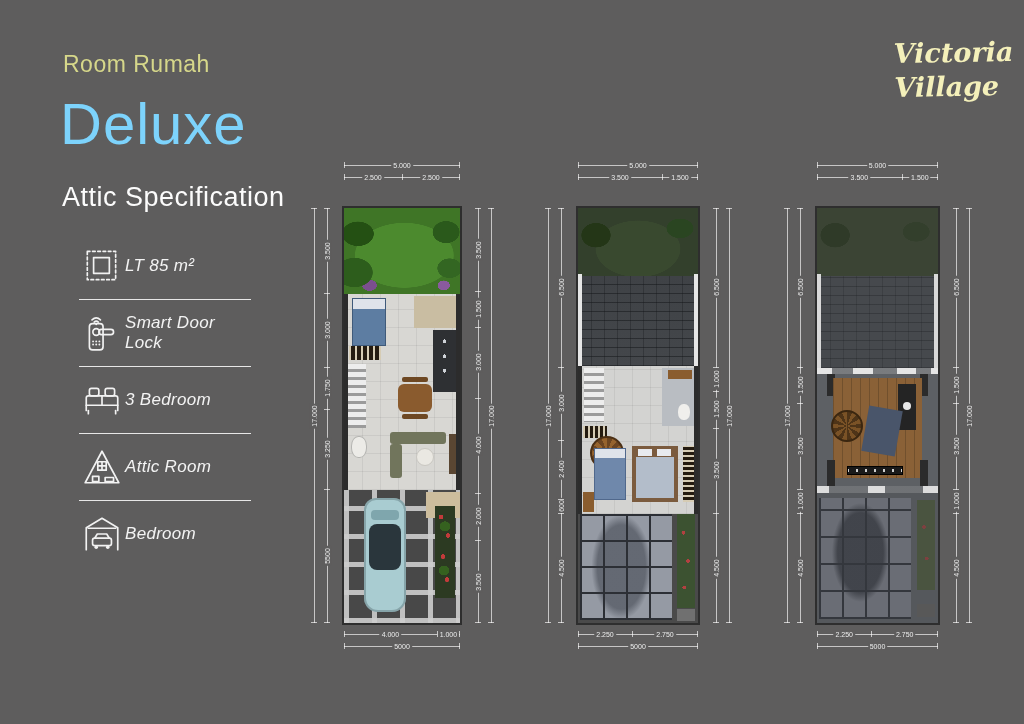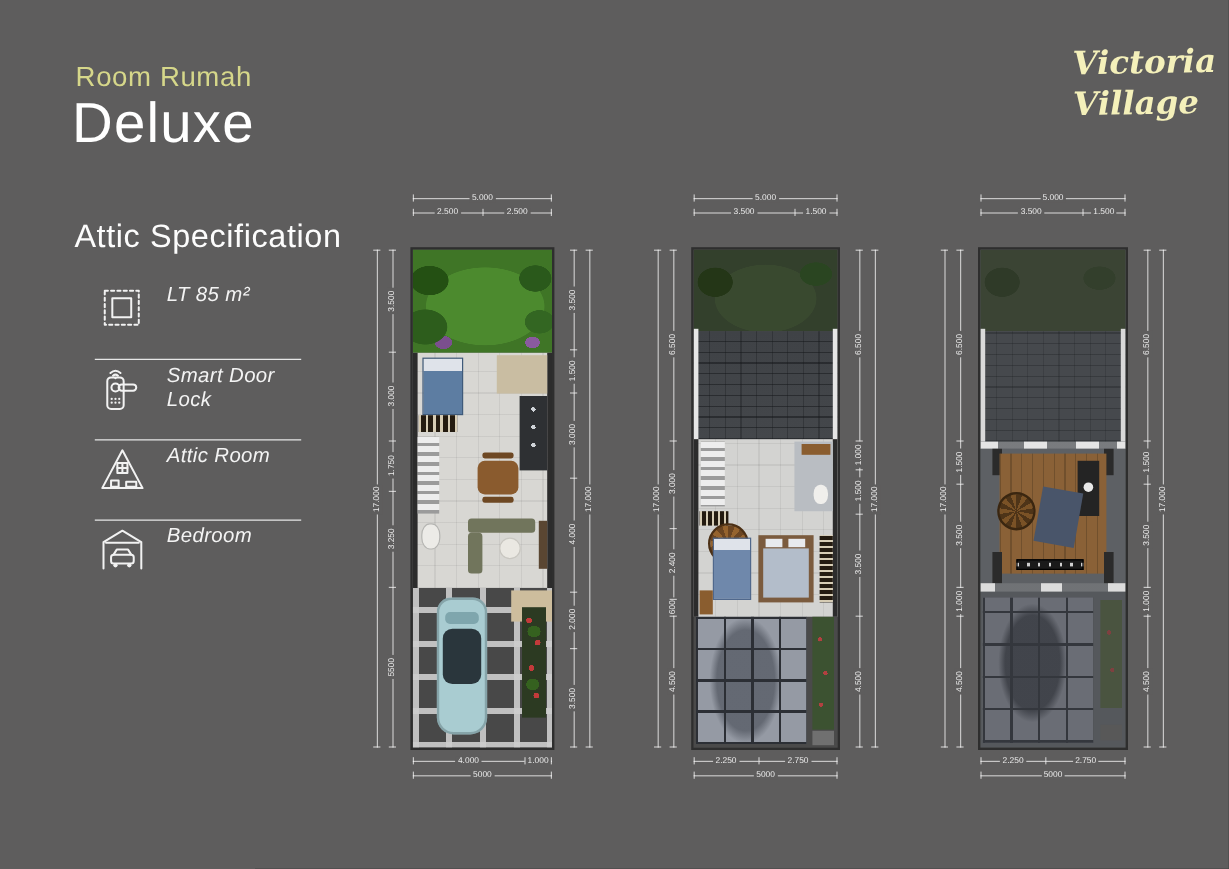--- a/index.html
+++ b/index.html
@@ -1,27 +1,27 @@
 <!DOCTYPE html>
 <html><head>
 <meta charset="utf-8">
 <style>
   html,body{margin:0;padding:0;background:#3f3e3e;font-family:"Liberation Sans",sans-serif;}
   #canvas{position:relative;width:1024px;height:724px;background:#5e5d5d;overflow:hidden;}
 
   
   .eyebrow{position:absolute;left:63px;top:51px;font-size:23px;color:#d6d78a;letter-spacing:.5px;}
-  .title{position:absolute;left:60px;top:74px;font-size:47px;font-weight:300;color:#ffffff;letter-spacing:1px;}
+  .title{position:absolute;left:60px;top:90px;font-size:58px;font-weight:300;color:#7dd3fc;letter-spacing:1px;}
   .brand{position:absolute;left:894px;top:36px;font-family:"DejaVu Serif",serif;font-style:italic;font-weight:700;
          font-size:27px;color:#f4f0ba;line-height:1.25;transform:rotate(-1deg);}
   .spec-heading{position:absolute;left:62px;top:182px;font-size:27px;font-weight:400;color:#fcfcfc;letter-spacing:.5px;}
 
   
   .specs{position:absolute;left:79px;top:233px;width:172px;}
-  .spec-row{display:flex;gap:14px;min-height:60px;padding:3px 0;border-bottom:1.5px solid rgba(255,255,255,.85);}
+  .spec-row{display:flex;align-items:center;min-height:60px;padding:3px 0;border-bottom:1.5px solid rgba(255,255,255,.85);}
   .spec-row:last-child{border-bottom:none;}
   .spec-icon{flex:0 0 46px;display:flex;justify-content:center;}
   .spec-icon svg{width:42px;height:42px;stroke:#f2f2f2;fill:none;stroke-width:1.6;stroke-linecap:round;stroke-linejoin:round;}
   .spec-label{font-style:italic;font-size:17px;color:#f3f3f3;line-height:1.15;letter-spacing:.3px;}
 
   
   .plan{position:absolute;top:160px;height:495px;}
   #plan0{left:308px;width:188px;}
   #plan1{left:542px;width:192px;}
   #plan2{left:781px;width:193px;}
@@ -204,20 +204,34 @@
               <circle cx="17.5" cy="31" r=".9"></circle>
             <circle cx="14.5" cy="11.6" r=".9"></circle>
           </g>
         </svg>
       </span>
       <span class="spec-label">Smart Door Lock</span>
     </div>
     <div class="spec-row">
       <span class="spec-icon">
         <svg viewBox="0 0 40 40">
+          <path d="M5 30 V18 a2 2 0 0 1 2 -2 H33 a2 2 0 0 1 2 2 V30"></path>
+          <line x1="5" y1="25" x2="35" y2="25"></line>
+            <line x1="20" y1="16" x2="20" y2="25"></line>
+          <rect x="8" y="9" width="9" height="7" rx="2"></rect>
+            <rect x="23" y="9" width="9" height="7" rx="2"></rect>
+          <line x1="7" y1="30" x2="7" y2="33"></line>
+            <line x1="33" y1="30" x2="33" y2="33"></line>
+        </svg>
+      </span>
+      <span class="spec-label">3 Bedroom</span>
+    </div>
+    <div class="spec-row">
+      <span class="spec-icon">
+        <svg viewBox="0 0 40 40">
           <path d="M20 5 L36 35 H4 Z"></path>
           <rect x="16" y="15" width="8" height="8"></rect>
             <line x1="20" y1="15" x2="20" y2="23"></line>
             <line x1="16" y1="19" x2="24" y2="19"></line>
           <rect x="11" y="29" width="6" height="5"></rect>
             <rect x="23" y="30" width="8" height="4"></rect>
         </svg>
       </span>
       <span class="spec-label">Attic Room</span>
     </div>

